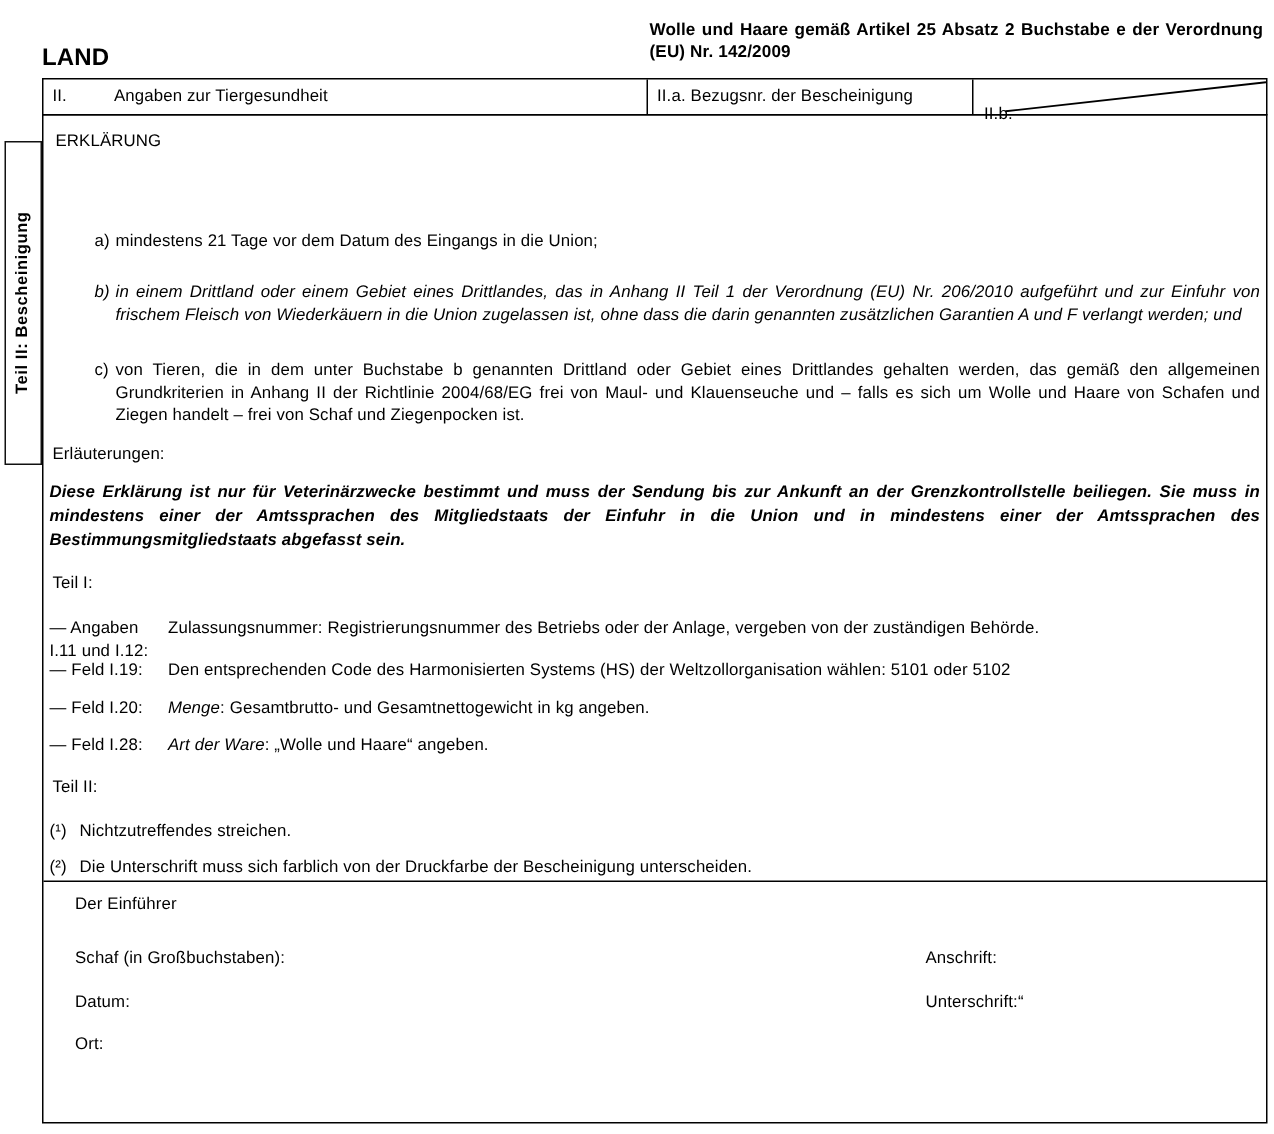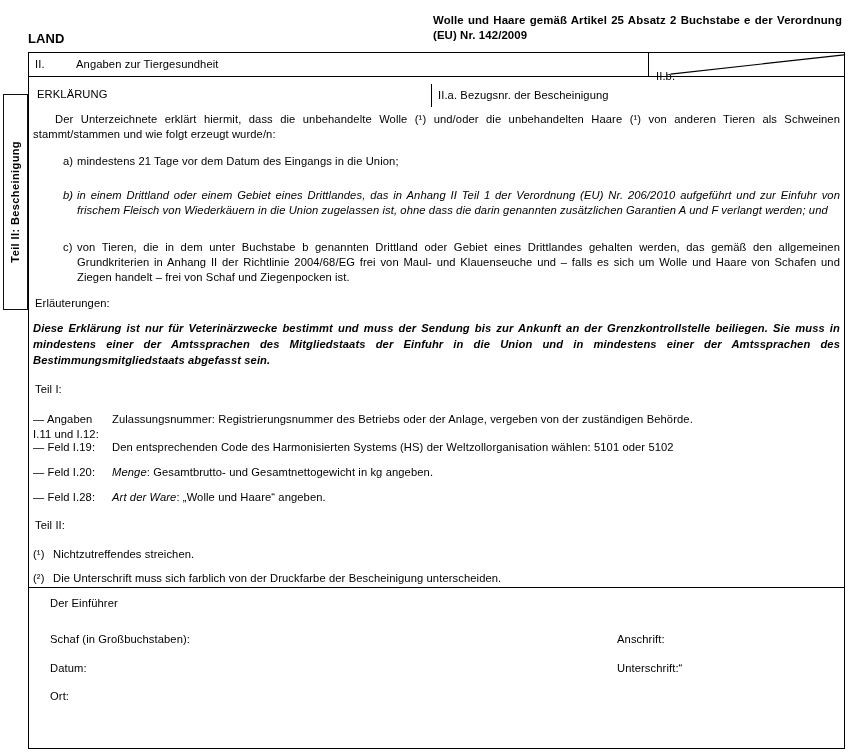--- a/index.html
+++ b/index.html
@@ -8,29 +8,29 @@
     width:849px;height:756px;
     background:#fff;color:#000;
     font-family:"Liberation Sans","DejaVu Sans",sans-serif;
     font-size:11.2px;line-height:15px;letter-spacing:0.1px;
     overflow:hidden;
   }
   .abs{position:absolute;}
   .just{text-align:justify;}
 
   
-  .land{left:28px;top:31px;font-weight:bold;font-size:13px;}
+  .land{left:28px;top:31px;font-weight:bold;font-size:16px;}
   .doc-title{left:433px;top:13px;width:409px;font-weight:bold;font-size:11.4px;line-height:15px;text-align:justify;}
 
   
   .hdr-row{left:28px;top:52px;width:817px;height:25px;border:1.5px solid #000;box-sizing:border-box;display:flex;}
   .hdr-cell{box-sizing:border-box;display:flex;align-items:center;height:100%;}
   .c1{width:402px;padding-left:6px;align-items:center;}
   .c1 .num{display:inline-block;width:41px;}
-  .c2{width:217px;border-left:1.5px solid #000;padding-left:6px;margin-top:31px;}
+  .c2{width:217px;border-left:1.5px solid #000;padding-left:6px;}
   .c3{flex:1;border-left:1.5px solid #000;padding-left:7px;position:relative;}
   .c3 svg{position:absolute;left:0;top:0;width:100%;height:100%;}
 
   
   .body-box{left:28px;top:76px;width:817px;height:673px;border:1.5px solid #000;border-top-width:1.5px;box-sizing:border-box;position:absolute;}
 
   
   .side-box{left:3px;top:94px;width:25px;height:216px;border:1.8px solid #111;box-sizing:border-box;display:flex;align-items:center;justify-content:center;background:#fff;}
   .side-box span{writing-mode:vertical-rl;transform:rotate(180deg);font-weight:bold;font-size:11px;letter-spacing:0.4px;white-space:nowrap;}
 
@@ -75,21 +75,20 @@
   </div>
 
   <div class="abs side-box">
     <span>Teil II: Bescheinigung</span>
   </div>
 
   <div class="body-box">
 
     <div class="h-blk" style="top:10px;">ERKLÄRUNG</div>
 
-    <div class="blk just indent" style="top:35px;">Der Unterzeichnete erklärt hiermit, dass die unbehandelte Wolle (¹) und/oder die unbehandelten Haare (¹) von anderen Tieren als Schwei­nen stammt/stammen und wie folgt erzeugt wurde/n:</div>
 
     <div class="item" style="top:77px;">
       <span class="mk">a)</span><span>mindestens 21 Tage vor dem Datum des Eingangs in die Union;</span>
     </div>
 
     <div class="item" style="top:111px;font-style:italic;">
       <span class="mk">b)</span><span>in einem Drittland oder einem Gebiet eines Drittlandes, das in Anhang II Teil 1 der Verordnung (EU) Nr. 206/2010 aufgeführt und zur Einfuhr von frischem Fleisch von Wiederkäuern in die Union zugelassen ist, ohne dass die darin genannten zusätzlichen Garantien A und F verlangt werden; und</span>
     </div>
 
     <div class="item" style="top:163px;">

